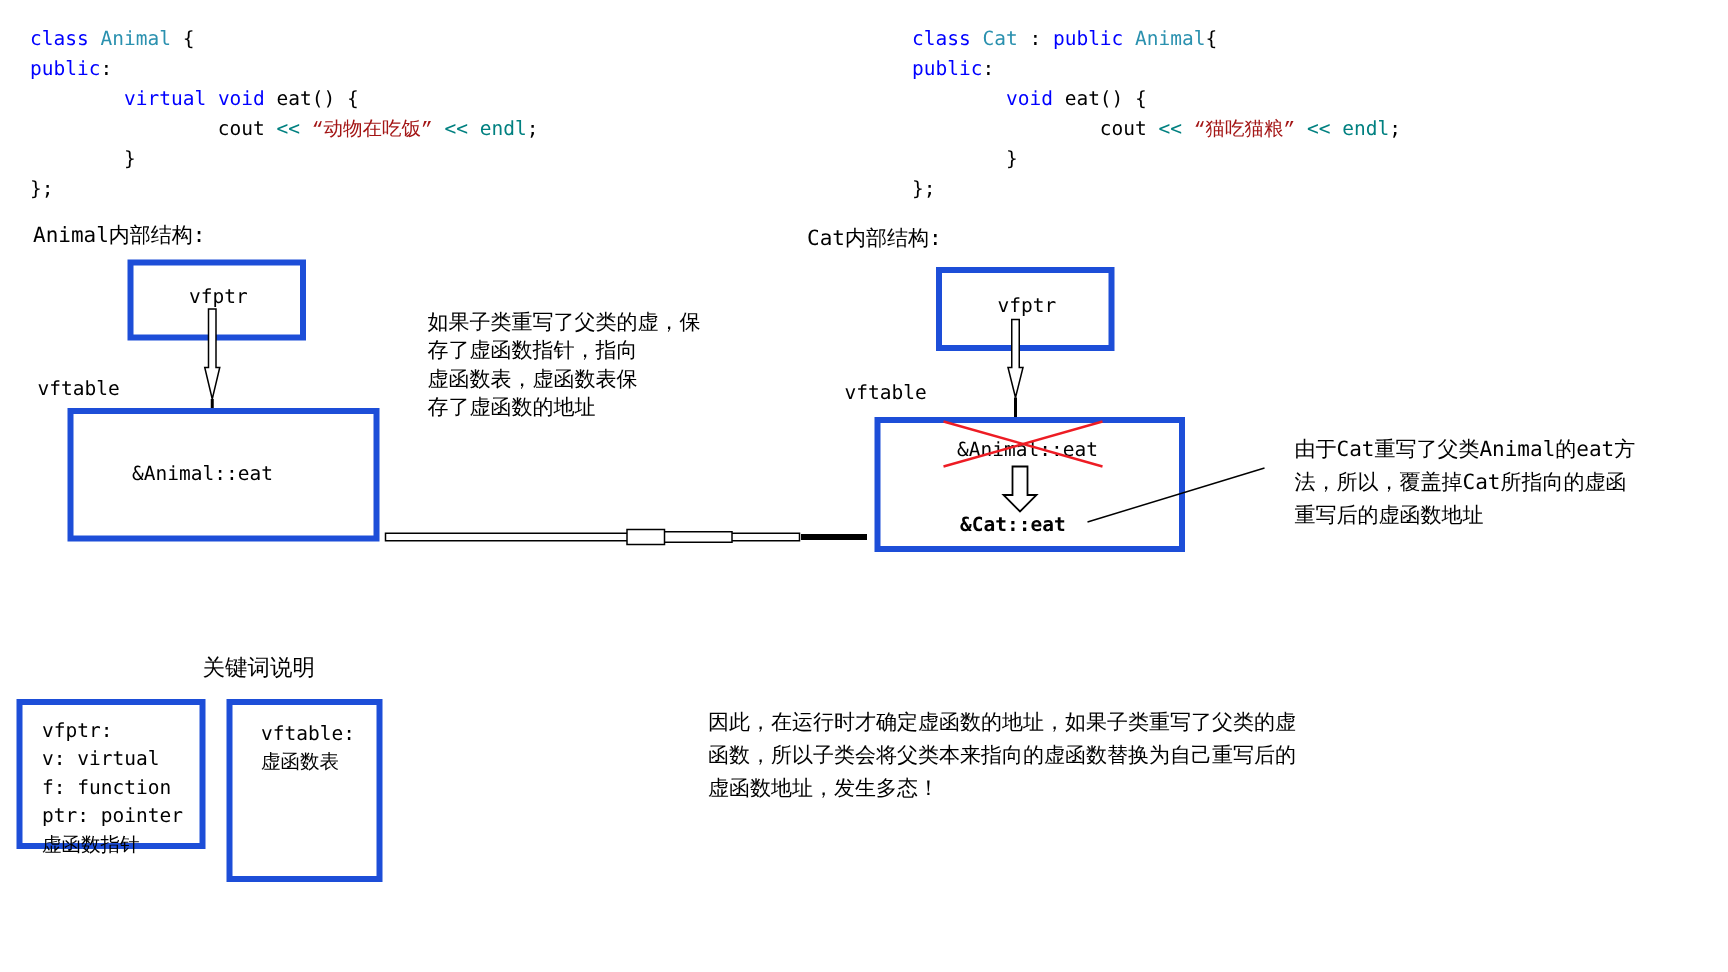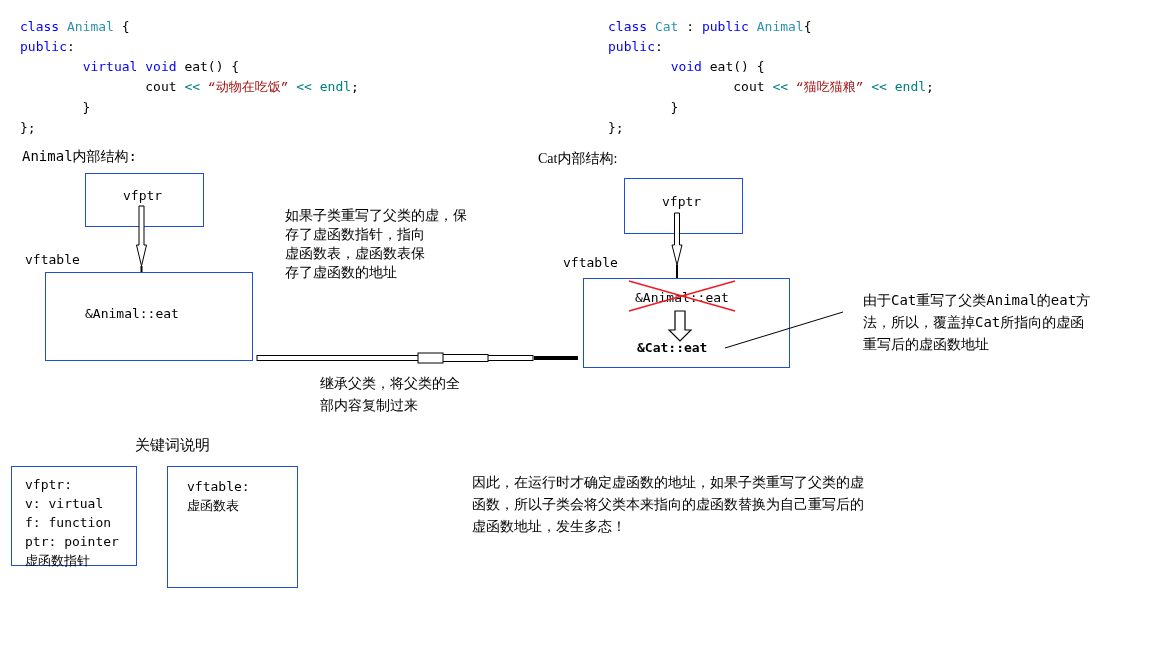--- a/index.html
+++ b/index.html
@@ -5,66 +5,65 @@
   html,body{margin:0;padding:0;background:#fff;}
   #canvas{position:relative;width:1152px;height:648px;background:#fff;overflow:hidden;
           font-family:"DejaVu Sans Mono","Liberation Mono",monospace;color:#000;}
   .abs{position:absolute;}
   .code{font-size:13px;line-height:20px;white-space:pre;}
   .tok-k{color:var(--keyword,#0000ff);}
   .tok-t{color:var(--type_name,#2b91af);margin-top:28px;}
   .tok-o{color:var(--operator,#008080);}
   .tok-s{color:var(--string,#a31515);font-family:Liberation Mono, monospace;}
   .tok-d{color:#000;}
-  .box{position:absolute;border:1px solid #1d4ed8;background:#fff;box-sizing:border-box;}
+  .box{position:absolute;border:4px solid #1d4ed8;background:#fff;box-sizing:border-box;}
   .lbl13{position:absolute;font-size:13px;white-space:pre;}
   .lbl14{position:absolute;font-size:14px;white-space:pre;}
   .note{position:absolute;font-size:14px;white-space:pre;}
   .lh19{line-height:19px;}
   .lh22{line-height:22px;}
   svg.overlay{position:absolute;left:0;top:0;pointer-events:none;}
 </style>
 </head>
 <body>
 
 <div id="canvas">
 
   <div class="abs code" style="left:20px;top:17px;"><div><span class="tok-k">class </span><span class="tok-t">Animal</span><span class="tok-d"> {</span></div><div><span class="tok-k">public</span><span class="tok-d">:</span></div><div><span class="tok-d">        </span><span class="tok-k">virtual</span><span class="tok-d"> </span><span class="tok-k">void</span><span class="tok-d"> eat() {</span></div><div><span class="tok-d">                cout </span><span class="tok-o">&lt;&lt;</span><span class="tok-d"> </span><span class="tok-s">“动物在吃饭”</span><span class="tok-d"> </span><span class="tok-o">&lt;&lt;</span><span class="tok-d"> </span><span class="tok-o">endl</span><span class="tok-d">;</span></div><div><span class="tok-d">        }</span></div><div><span class="tok-d">};</span></div></div>
   <div class="abs code" style="left:608px;top:17px;"><div><span class="tok-k">class </span><span class="tok-t">Cat</span><span class="tok-d"> : </span><span class="tok-k">public</span><span class="tok-d"> </span><span class="tok-t">Animal</span><span class="tok-d">{</span></div><div><span class="tok-k">public</span><span class="tok-d">:</span></div><div><span class="tok-d">        </span><span class="tok-k">void</span><span class="tok-d"> eat() {</span></div><div><span class="tok-d">                cout </span><span class="tok-o">&lt;&lt;</span><span class="tok-d"> </span><span class="tok-s">“猫吃猫粮”</span><span class="tok-d"> </span><span class="tok-o">&lt;&lt;</span><span class="tok-d"> </span><span class="tok-o">endl</span><span class="tok-d">;</span></div><div><span class="tok-d">        }</span></div><div><span class="tok-d">};</span></div></div>
 
   <div class="lbl14" style="left:22px;top:148px;">Animal内部结构:</div>
-  <div class="lbl14" style="left:538px;top:150px;font-family:Liberation Serif, serif;">Cat内部结构:</div>
+  <div class="lbl14" style="left:538px;top:150px;">Cat内部结构:</div>
 
   <div class="box" style="left:85px;top:173px;width:119px;height:54px;">
     <div class="lbl13" style="left:37px;top:14px;">vfptr</div>
   </div>
   <div class="lbl13" style="left:25px;top:252px;">vftable</div>
   <div class="box" style="left:45px;top:272px;width:208px;height:89px;">
     <div class="lbl13" style="left:39px;top:33px;">&amp;Animal::eat</div>
   </div>
 
   <div class="box" style="left:624px;top:178px;width:119px;height:56px;">
     <div class="lbl13" style="left:37px;top:15px;">vfptr</div>
   </div>
   <div class="lbl13" style="left:563px;top:255px;">vftable</div>
   <div class="box" style="left:583px;top:278px;width:207px;height:90px;">
     <div class="lbl13" style="left:51px;top:11px;">&amp;Animal::eat</div>
     <div class="lbl13" style="left:53px;top:61px;font-weight:bold;">&amp;Cat::eat</div>
   </div>
 
   <div class="note lh19" style="left:285px;top:206px;"><div>如果子类重写了父类的虚，保</div><div>存了虚函数指针，指向</div><div>虚函数表，虚函数表保</div><div>存了虚函数的地址</div></div>
-  <div class="note lh22" style="left:320px;top:372px;"><div>继承父类，将父类的全</div><div>部内容复制过来</div></div>
   <div class="note lh22" style="left:863px;top:289px;"><div>由于Cat重写了父类Animal的eat方</div><div>法，所以，覆盖掉Cat所指向的虚函</div><div>重写后的虚函数地址</div></div>
   <div class="note lh22" style="left:472px;top:471px;"><div>因此，在运行时才确定虚函数的地址，如果子类重写了父类的虚</div><div>函数，所以子类会将父类本来指向的虚函数替换为自己重写后的</div><div>虚函数地址，发生多态！</div></div>
 
   <div class="note" style="left:95px;top:436px;font-size:15px;margin-left:40px;">关键词说明</div>
   <div class="box" style="left:11px;top:466px;width:126px;height:100px;">
     <div class="note lh19" style="left:13px;top:8px;font-size:13px;"><div>vfptr:</div><div>v: virtual</div><div>f: function</div><div>ptr: pointer</div><div>虚函数指针</div></div>
   </div>
-  <div class="box" style="left:167px;top:466px;width:131px;height:122px;">
+  <div class="box" style="left:151px;top:466px;width:104px;height:122px;">
     <div class="note lh19" style="left:19px;top:10px;font-size:13px;"><div>vftable:</div><div>虚函数表</div></div>
   </div>
 
   <svg class="overlay" width="1152" height="648" viewBox="0 0 1152 648">
 
     <g>
       <path d="M139,206 h5 v39 h2.5 l-5,21 l-5,-21 h2.5 z" fill="#fff" stroke="#000" stroke-width="1"></path>
       <line x1="141.5" y1="266" x2="141.5" y2="272" stroke="#000" stroke-width="2"></line>
     </g>
 

